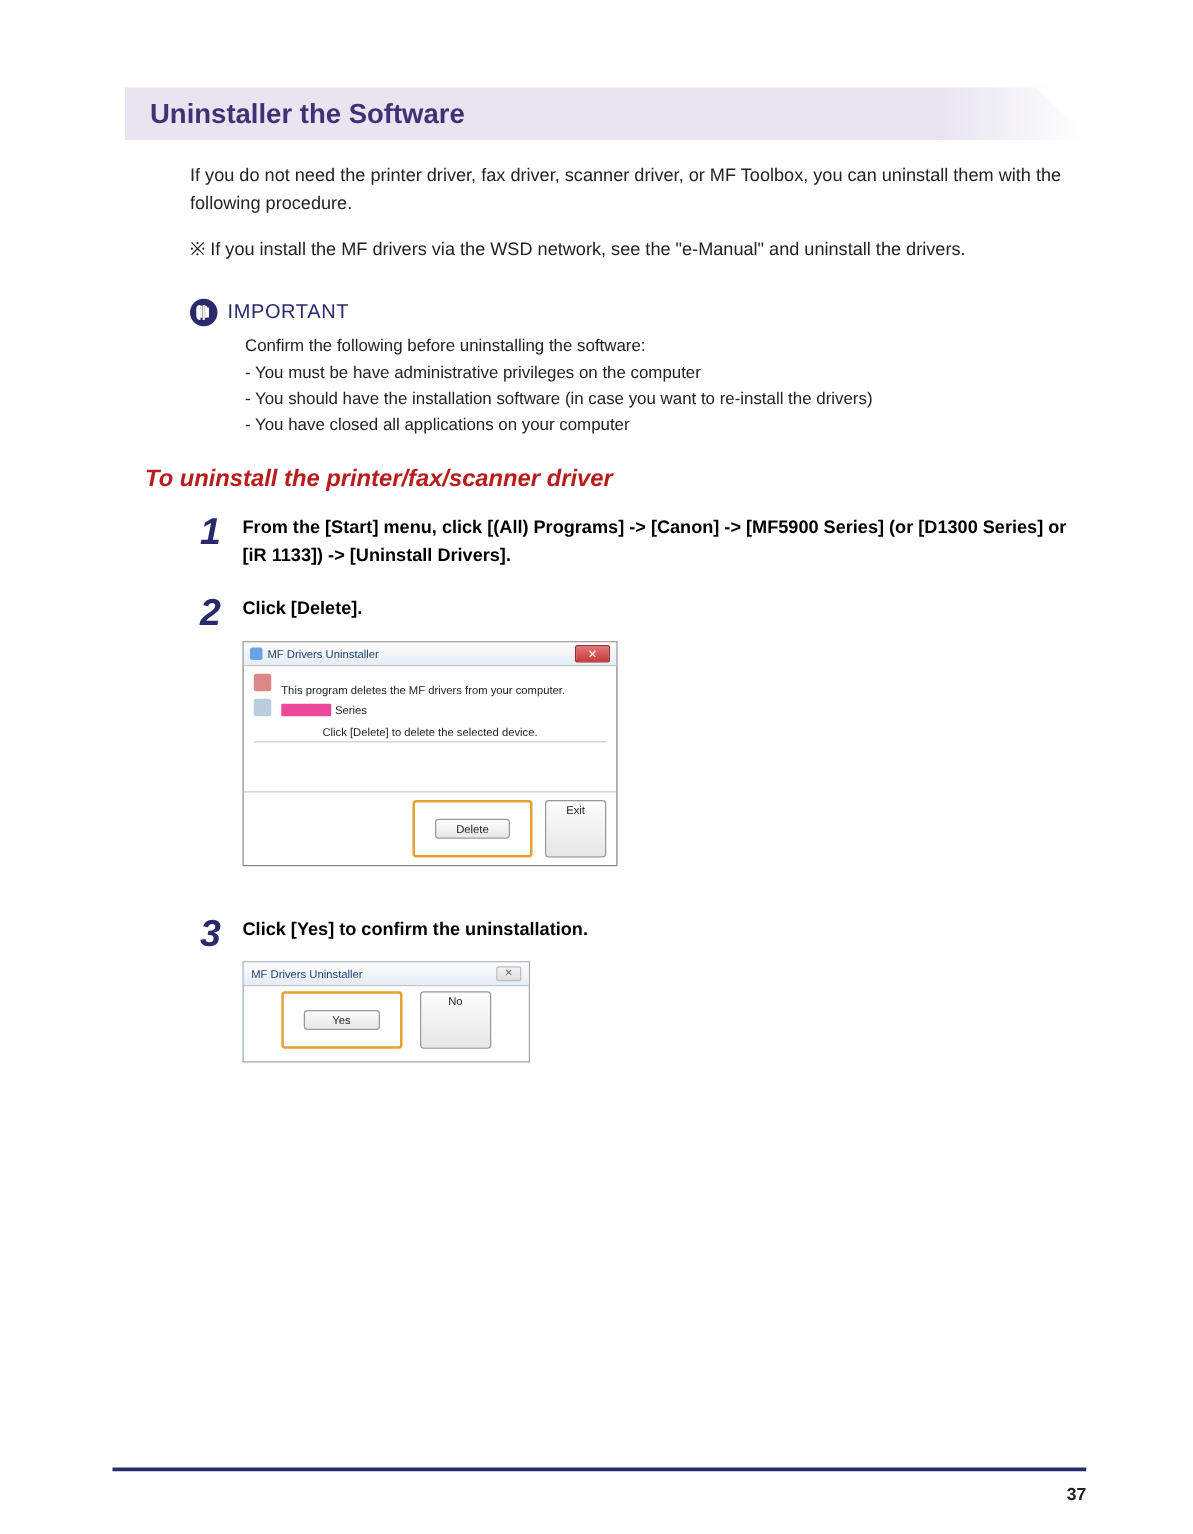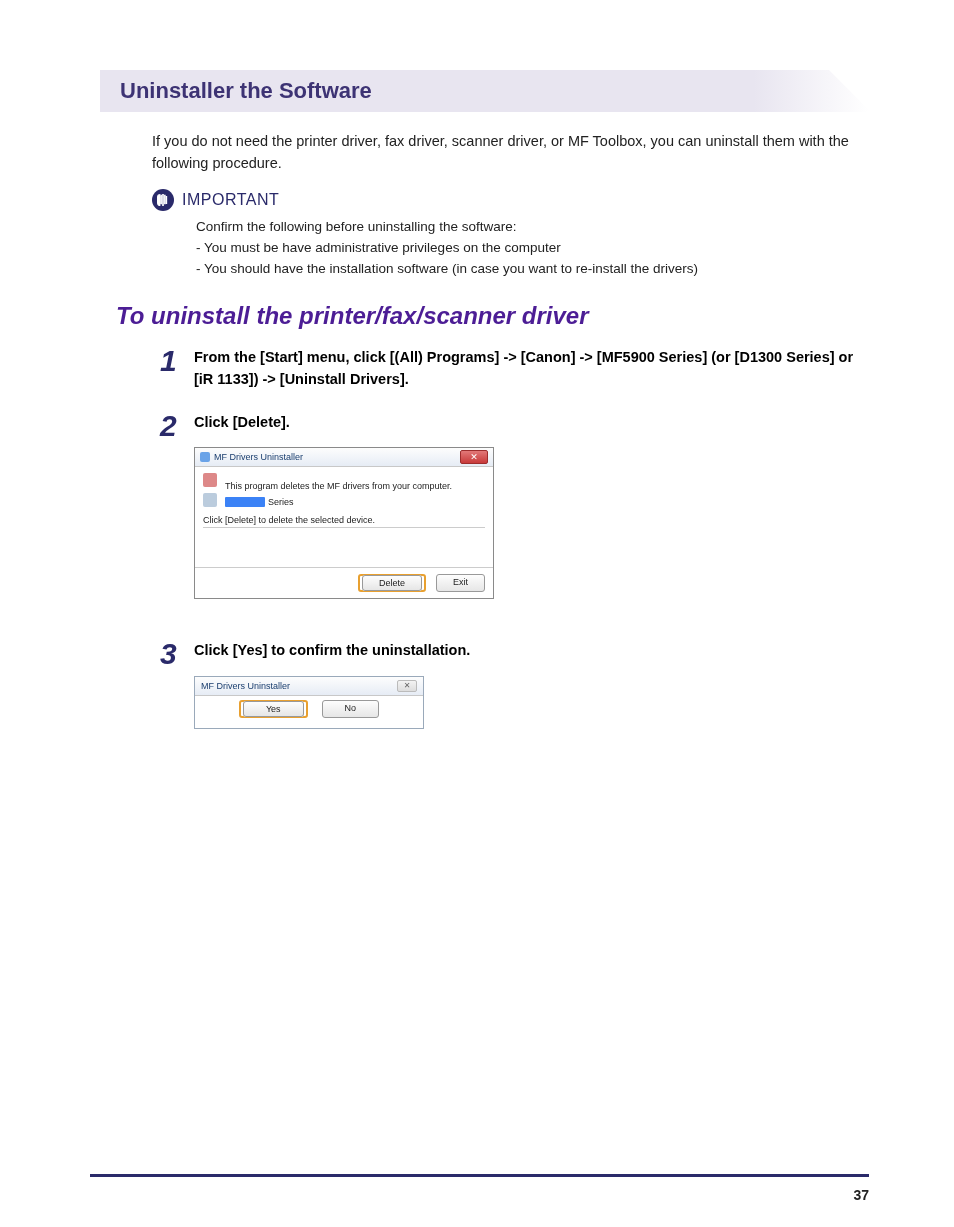--- a/index.html
+++ b/index.html
@@ -75,24 +75,24 @@
     letter-spacing: 0.5px;
     text-align: center;
   }
   .important-lines {
     margin-left: 44px;
     font-size: 13.5px;
     line-height: 1.55;
     color: #222;
   }
   .subheading {
-    color: #4c1d95;
+    color: #b91c1c;
     font-style: italic;
     font-weight: bold;
-    font-size: 24px;
+    font-size: 19px;
     margin: 12px 0 14px 16px;
   }
   .step {
     display: flex;
     margin: 0 0 18px 60px;
   }
   .step-num {
     color: #2a2a6a;
     font-style: italic;
     font-weight: bold;
@@ -141,29 +141,29 @@
     display:flex; align-items:center; justify-content:center;
     font-size:9px;
   }
   .dlg1-body { padding: 6px 8px 4px 8px; }
   .dlg1-row { display:flex; gap:8px; align-items:flex-end; }
   .dlg1-ico-col { display:flex; flex-direction:column; gap:6px; }
   .smallic1 { width:14px; height:14px; background:#d88; border-radius:2px; }
   .smallic2 { width:14px; height:14px; background:#bcd; border-radius:2px; }
   .dlg1-msg { font-size:9px; color:#222;}
   .dlg1-series { font-size:9px; color:#222; margin-top:6px;}
-  .series-blur { background:#3b82f6; color:transparent; border-radius:1px; padding:0 8px; margin-right:3px;}
-  .dlg1-click { font-size:9px; color:#222; margin:8px 0 0 0;}
+  .series-blur { background:#ec4899; color:transparent; border-radius:1px; padding:0 8px; margin-right:3px;}
+  .dlg1-click { font-size:9px; color:#222; margin:8px 0 0 0;text-align:center;}
   .dlg1-list { height:36px; border-top:1px solid #ccc; margin-top:2px;}
   .dlg1-footer { border-top:1px solid #ccc; padding:6px 8px; display:flex; justify-content:flex-end; gap:10px;}
   .dlg-btn {
     font-size:9px; padding:2px 16px; background:linear-gradient(#fdfdfd,#e6e6e6);
     border:1px solid #999; border-radius:3px; color:#222;
   }
-  .hl-ring { display:inline-block; border:2px solid #e8a030; border-radius:3px; padding:2px;}
+  .hl-ring { display:inline-block; border:2px solid #e8a030; border-radius:3px; padding:16px;}
 
   
   .dialog2 {
     width: 230px;
     margin: 14px 0 20px 0;
     border: 1px solid #9aa9ba;
     background: #fff;
     font-size: 9px;
     font-family: "Segoe UI", Tahoma, sans-serif;
   }
@@ -206,36 +206,38 @@
 </head>
 <body>
 
 <div class="page">
 
   <div class="section-header">
     <h2>Uninstaller the Software</h2>
   </div>
 
   <p class="intro">If you do not need the printer driver, fax driver, scanner driver, or MF Toolbox, you can uninstall them with the following procedure.</p>
+  <p class="star-note">※ If you install the MF drivers via the WSD network, see the "e-Manual" and uninstall the drivers.</p>
 
   <div class="important-block">
     <div class="important-head">
       <span class="imp-icon">
         <svg viewBox="0 0 24 24">
             <path fill="#fff" d="M7 3h3v18H7zM14 3h3v18h-3z" transform="scale(0.8) translate(3,2)"></path>
             <path fill="#fff" d="M8 4c-2 0-4 1-4 4v8c0 3 2 4 4 4" stroke="#fff" stroke-width="2"></path>
             <path fill="none" stroke="#fff" stroke-width="2.5" d="M12 3v18M7 6v12M17 6v12"></path>
           </svg>
       </span>
       <span class="important-label">IMPORTANT</span>
     </div>
     <div class="important-lines">
       <div>Confirm the following before uninstalling the software:</div>
       <div>- You must be have administrative privileges on the computer</div>
       <div>- You should have the installation software (in case you want to re-install the drivers)</div>
+      <div>- You have closed all applications on your computer</div>
     </div>
   </div>
 
   <div class="subheading">To uninstall the printer/fax/scanner driver</div>
 
   <div class="step">
     <div class="step-num">1</div>
     <div class="step-body">
       <div class="step-text">From the [Start] menu, click [(All) Programs] -&gt; [Canon] -&gt; [MF5900 Series] (or [D1300 Series] or [iR 1133]) -&gt; [Uninstall Drivers].</div>
     </div>

